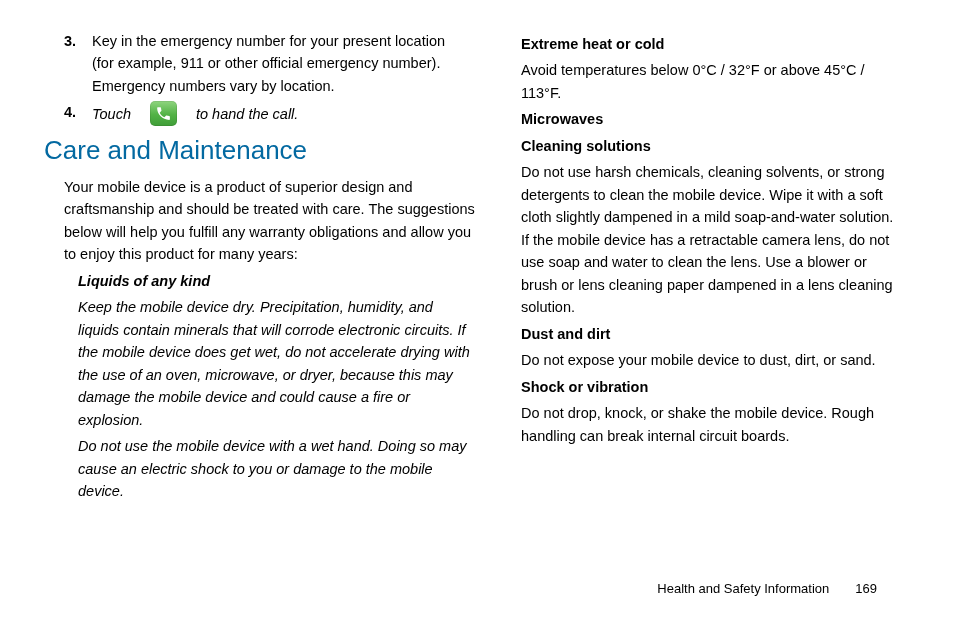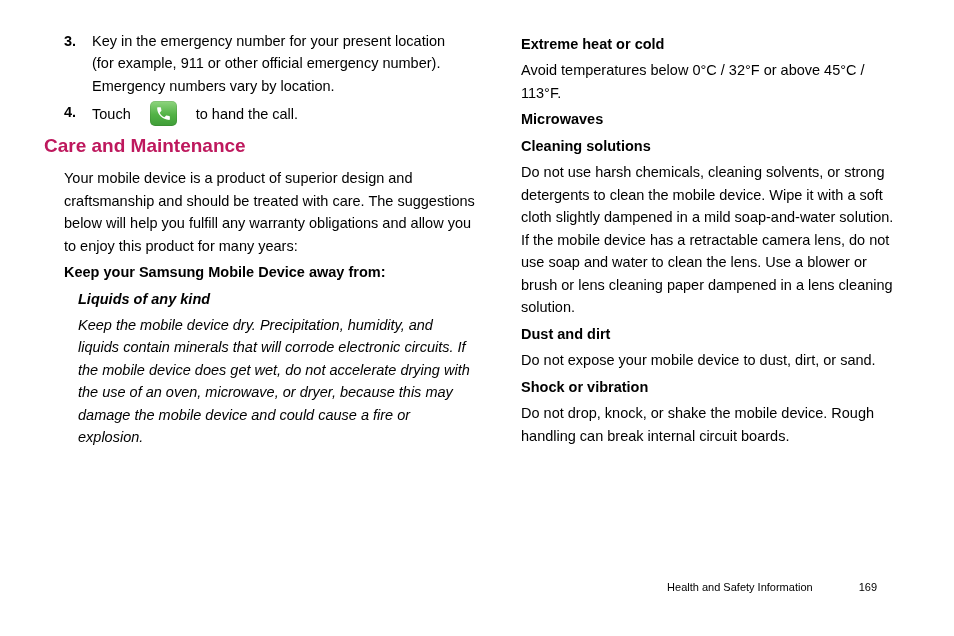--- a/index.html
+++ b/index.html
@@ -36,36 +36,37 @@
     font-weight: bold;
     width: 28px;
     margin-left: 20px;
     flex-shrink: 0;
   }
   .step-body { max-width: 362px; }
   .step-inline {
     display: flex;
     align-items: center;
     gap: 19px;
+    font-style: italic;
   }
   .phone-icon {
     display: inline-flex;
     align-items: center;
     justify-content: center;
     width: 27px;
     height: 25px;
     border-radius: 5px;
     background: linear-gradient(180deg, #8fd57f 0%, #52b245 55%, #3f9d38 100%);
     box-shadow: 0 0 0 1px rgba(0,0,0,0.08) inset;
     flex-shrink: 0;
   }
   h1.section-heading {
-    font-size: 19px;
-    font-weight: bold;
-    color: #be185d;
+    font-size: 26px;
+    font-weight: normal;
+    color: #0369a1;
     margin: 8px 0 9px 0;
     line-height: 1.25;
   }
   .body-indent { margin-left: 20px; }
   p.para { margin: 0 0 4px 0; }
   .bold-lead {
     font-weight: bold;
     margin: 3px 0 4px 0;
   }
   .subsection { margin-left: 34px; font-style: italic; }
@@ -73,22 +74,22 @@
     font-weight: bold;
     margin: 3px 0 4px 0;
   }
   .col-right .sub-title { margin: 3px 0 4px 0; }
   .footer {
     position: absolute;
     top: 579px;
     right: 77px;
     display: flex;
     align-items: baseline;
-    gap: 46px;
-    font-size: 11px;
+    gap: 26px;
+    font-size: 13px;
   }
 </style>
 </head>
 <body>
 
 <div class="page">
   <div class="columns">
 
     <div class="col-left">
 
@@ -107,26 +108,26 @@
             </svg>
           </span>
           <span>to hand the call.</span>
         </span>
       </div>
 
       <h1 class="section-heading">Care and Maintenance</h1>
 
       <div class="body-indent">
         <p class="para">Your mobile device is a product of superior design and craftsmanship and should be treated with care. The suggestions below will help you fulfill any warranty obligations and allow you to enjoy this product for many years:</p>
-        <p class="bold-lead">Keep your Samsung Mobile Device away from:</p>
       </div>
 
       <div class="subsection">
         <p class="sub-title">Liquids of any kind</p>
         <p class="para">Keep the mobile device dry. Precipitation, humidity, and liquids contain minerals that will corrode electronic circuits. If the mobile device does get wet, do not accelerate drying with the use of an oven, microwave, or dryer, because this may damage the mobile device and could cause a fire or explosion.</p>
+        <p class="para">Do not use the mobile device with a wet hand. Doing so may cause an electric shock to you or damage to the mobile device.</p>
       </div>
 
     </div>
 
     <div class="col-right">
 
       <div>
         <p class="sub-title">Extreme heat or cold</p>
         <p class="para">Avoid temperatures below 0°C / 32°F or above 45°C / 113°F.</p>
       </div>

